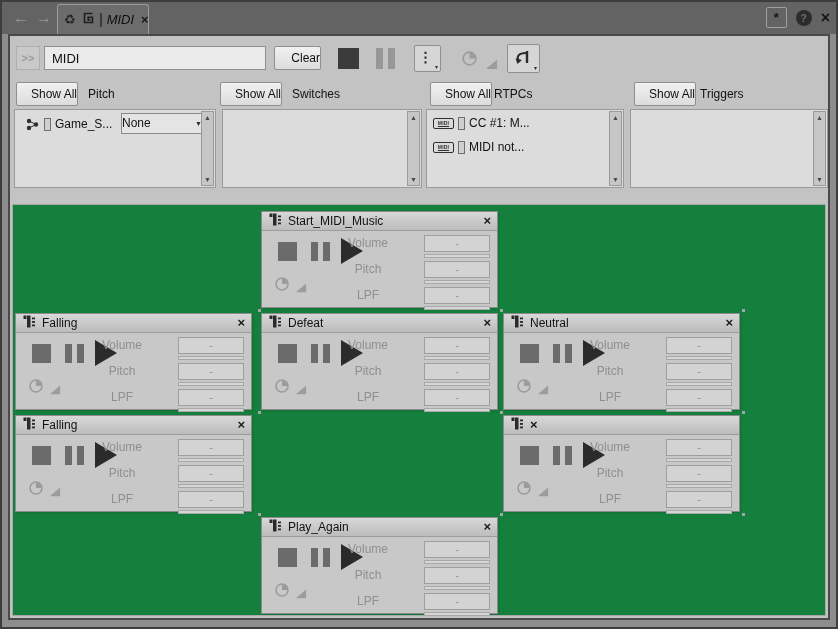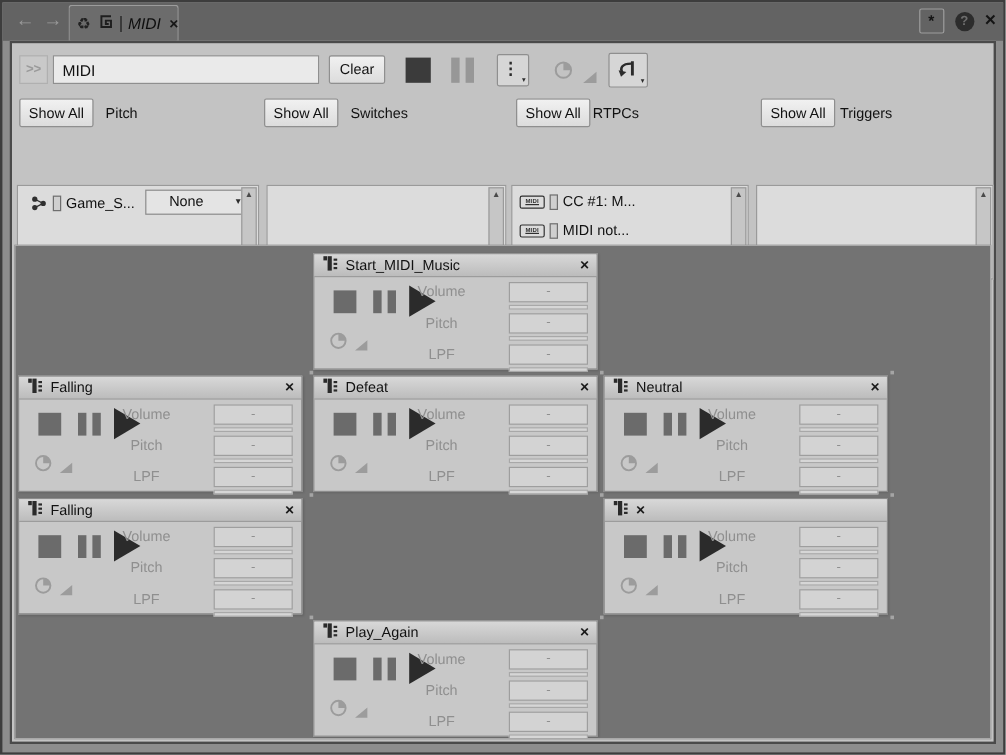--- a/index.html
+++ b/index.html
@@ -33,58 +33,58 @@
 
   
   .expand-btn { position:absolute; left:6px; top:10px; width:24px; height:24px;
                 background:#c9c9c9; border:1px solid #b0b0b0; color:#9a9a9a;
                 font-size:11px; font-weight:bold; text-align:center; line-height:22px; }
   .search-input { position:absolute; left:34px; top:10px; width:222px; height:24px;
                   background:#eaeaea; border:1px solid #8f8f8f; padding:0 7px;
                   font-family:"Liberation Sans",sans-serif; font-size:13px; color:#111; }
   .btn { background:linear-gradient(#f1f1f1,#dcdcdc); border:1px solid #8f8f8f;
          border-radius:2px; font-family:"Liberation Sans",sans-serif; font-size:12px;
-         color:#111; text-align:center; }
+         color:#111; text-align:right; }
   .clear-btn { position:absolute; left:264px; top:10px; width:47px; height:24px; }
   .tp-stop { position:absolute; left:328px; top:12px; width:21px; height:21px; background:#3b3b3b; }
   .tp-pause { position:absolute; left:366px; top:12px; width:19px; height:21px; display:flex; gap:5px; }
   .tp-pause i { width:7px; height:21px; background:#979797; }
   .more-btn { position:absolute; left:404px; top:9px; width:27px; height:27px;
               background:#d6d6d6; border:1px solid #8f8f8f; border-radius:2px; }
   .more-btn .dots { position:absolute; left:0; right:4px; top:3px; text-align:center;
                     font-size:14px; font-weight:bold; color:#2c2c2c; }
   .corner-arrow { position:absolute; right:2px; bottom:1px; font-size:6px; color:#2c2c2c; }
   .tb-clock { position:absolute; left:451px; top:14px; }
   .tb-ramp  { position:absolute; left:475px; top:21px; }
   .reset-btn { position:absolute; left:497px; top:8px; width:33px; height:29px;
                background:#d6d6d6; border:1px solid #8f8f8f; border-radius:2px; }
   .reset-btn svg { position:absolute; left:5px; top:4px; }
 
   
   .showall { position:absolute; top:46px; width:62px; height:24px; }
   .flabel { position:absolute; top:46px; height:24px; line-height:24px; color:#111; }
-  .fbox { position:absolute; top:73px; height:79px; background:#dcdcdc; border:1px solid #9a9a9a;margin-top:45px; }
+  .fbox { position:absolute; top:73px; height:79px; background:#dcdcdc; border:1px solid #9a9a9a; }
   .vscroll { position:absolute; top:1px; right:1px; bottom:1px; width:13px;
              background:#c6c6c6; border:1px solid #9a9a9a; }
   .sarr { position:absolute; left:0; right:0; text-align:center; font-size:7px; color:#4a4a4a; }
   .sarr.up { top:2px; } .sarr.down { bottom:2px; }
   .fitem { position:absolute; height:16px; display:flex; align-items:center; gap:4px; }
   .wu-icon { width:7px; height:13px; background:#cfcfcf; border:1px solid #6f6f6f; flex:none; }
   .midi-chip { width:21px; height:11px; border:1px solid #2f2f2f; border-radius:2px; flex:none;
                font-size:5px; line-height:9px; text-align:center; color:#2f2f2f;
                text-decoration:underline; letter-spacing:0.2px; font-weight:bold; }
   .fname { color:#111; white-space:nowrap; }
   .mini-select { position:absolute; left:96px; top:-3px; width:88px; height:21px;
                  background:#e4e4e4; border:1px solid #8a8a8a; line-height:19px;
-                 padding-left:19px; color:#111; }
+                 padding-left:0; color:#111; }
   .mini-select .dd { position:absolute; right:6px; top:0; font-size:7px; color:#2c2c2c; line-height:19px; }
 
   
   .canvas { position:absolute; left:2px; right:2px; top:168px; bottom:2px;
-            background:#737373; border:1px solid #a8a8a8; overflow:hidden; }
+            background:#15803d; border:1px solid #a8a8a8; overflow:hidden; }
   .grid-dot { position:absolute; width:3px; height:3px; background:#a5a5a5; }
 
   .module { position:absolute; width:237px; height:97px; background:#c8c8c8;
             border:1px solid #8b8b8b; box-shadow:1px 1px 2px rgba(0,0,0,0.15); }
   .m-title { position:absolute; left:0; right:0; top:0; height:19px;
              background:linear-gradient(#d8d8d8,#bcbcbc); border-bottom:1px solid #9c9c9c;
              display:flex; align-items:center; padding:0 6px; gap:6px; }
   .m-name { flex:1; font-size:12px; color:#121212; white-space:nowrap; overflow:hidden; }
   .m-close { color:#1a1a1a; font-weight:bold; font-size:13px; line-height:14px; }
   .btn-stop { position:absolute; left:16px; top:30px; width:19px; height:19px; background:#6b6b6b; }

